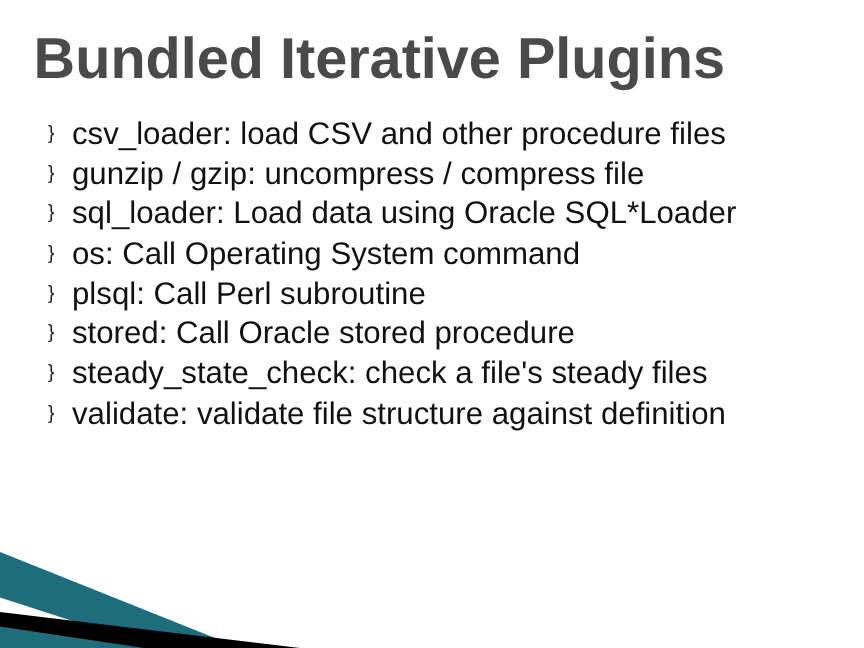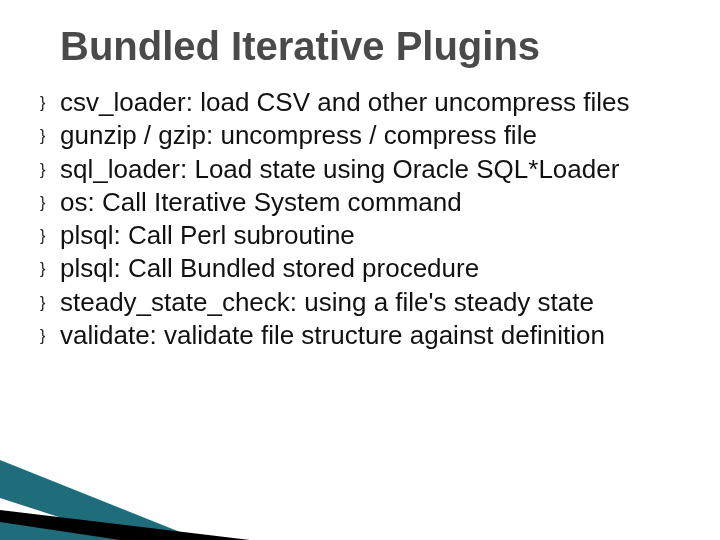--- a/index.html
+++ b/index.html
@@ -9,27 +9,26 @@
     font-family: "Segoe UI", "Helvetica Neue", Arial, sans-serif;
     position: relative;
   }
   .slide {
     width: 720px;
     height: 540px;
     position: relative;
     padding: 24px 28px 0 28px;
   }
   .title {
-    font-size: 40px;
+    font-size: 48px;
     font-weight: 700;
     color: #4a4a4a;
     letter-spacing: 0px;
     margin-bottom: 18px;
     line-height: 1.1;
-    margin-left: 32px;
   }
   .content {
     padding-left: 12px;
   }
   .item {
     display: flex;
     align-items: flex-start;
     font-size: 26px;
     color: #111111;
     line-height: 1.28;
@@ -59,45 +58,45 @@
 </head>
 <body>
 
 <div class="slide">
 
   <h1 class="title">Bundled Iterative Plugins</h1>
 
   <div class="content">
     <div class="item">
       <span class="bullet">}</span>
-      <span class="item-text">csv_loader: load CSV and other uncompress files</span>
+      <span class="item-text">csv_loader: load CSV and other procedure files</span>
     </div>
     <div class="item">
       <span class="bullet">}</span>
       <span class="item-text">gunzip / gzip: uncompress / compress file</span>
     </div>
     <div class="item">
       <span class="bullet">}</span>
-      <span class="item-text">sql_loader: Load state using Oracle SQL*Loader</span>
+      <span class="item-text">sql_loader: Load data using Oracle SQL*Loader</span>
     </div>
     <div class="item">
       <span class="bullet">}</span>
-      <span class="item-text">os: Call Iterative System command</span>
+      <span class="item-text">os: Call Operating System command</span>
     </div>
     <div class="item">
       <span class="bullet">}</span>
       <span class="item-text">plsql: Call Perl subroutine</span>
     </div>
     <div class="item">
       <span class="bullet">}</span>
-      <span class="item-text">plsql: Call Bundled stored procedure</span>
+      <span class="item-text">stored: Call Oracle stored procedure</span>
     </div>
     <div class="item">
       <span class="bullet">}</span>
-      <span class="item-text">steady_state_check: using a file's steady state</span>
+      <span class="item-text">steady_state_check: check a file's steady files</span>
     </div>
     <div class="item">
       <span class="bullet">}</span>
       <span class="item-text">validate: validate file structure against definition</span>
     </div>
   </div>
 
   <svg class="decoration" viewBox="0 0 260 80" preserveAspectRatio="none">
     <polygon points="0,0 0,80 200,80" fill="#1f6d7a"></polygon>
     <polygon points="0,38 0,58 238,80 130,80" fill="#ffffff"></polygon>

